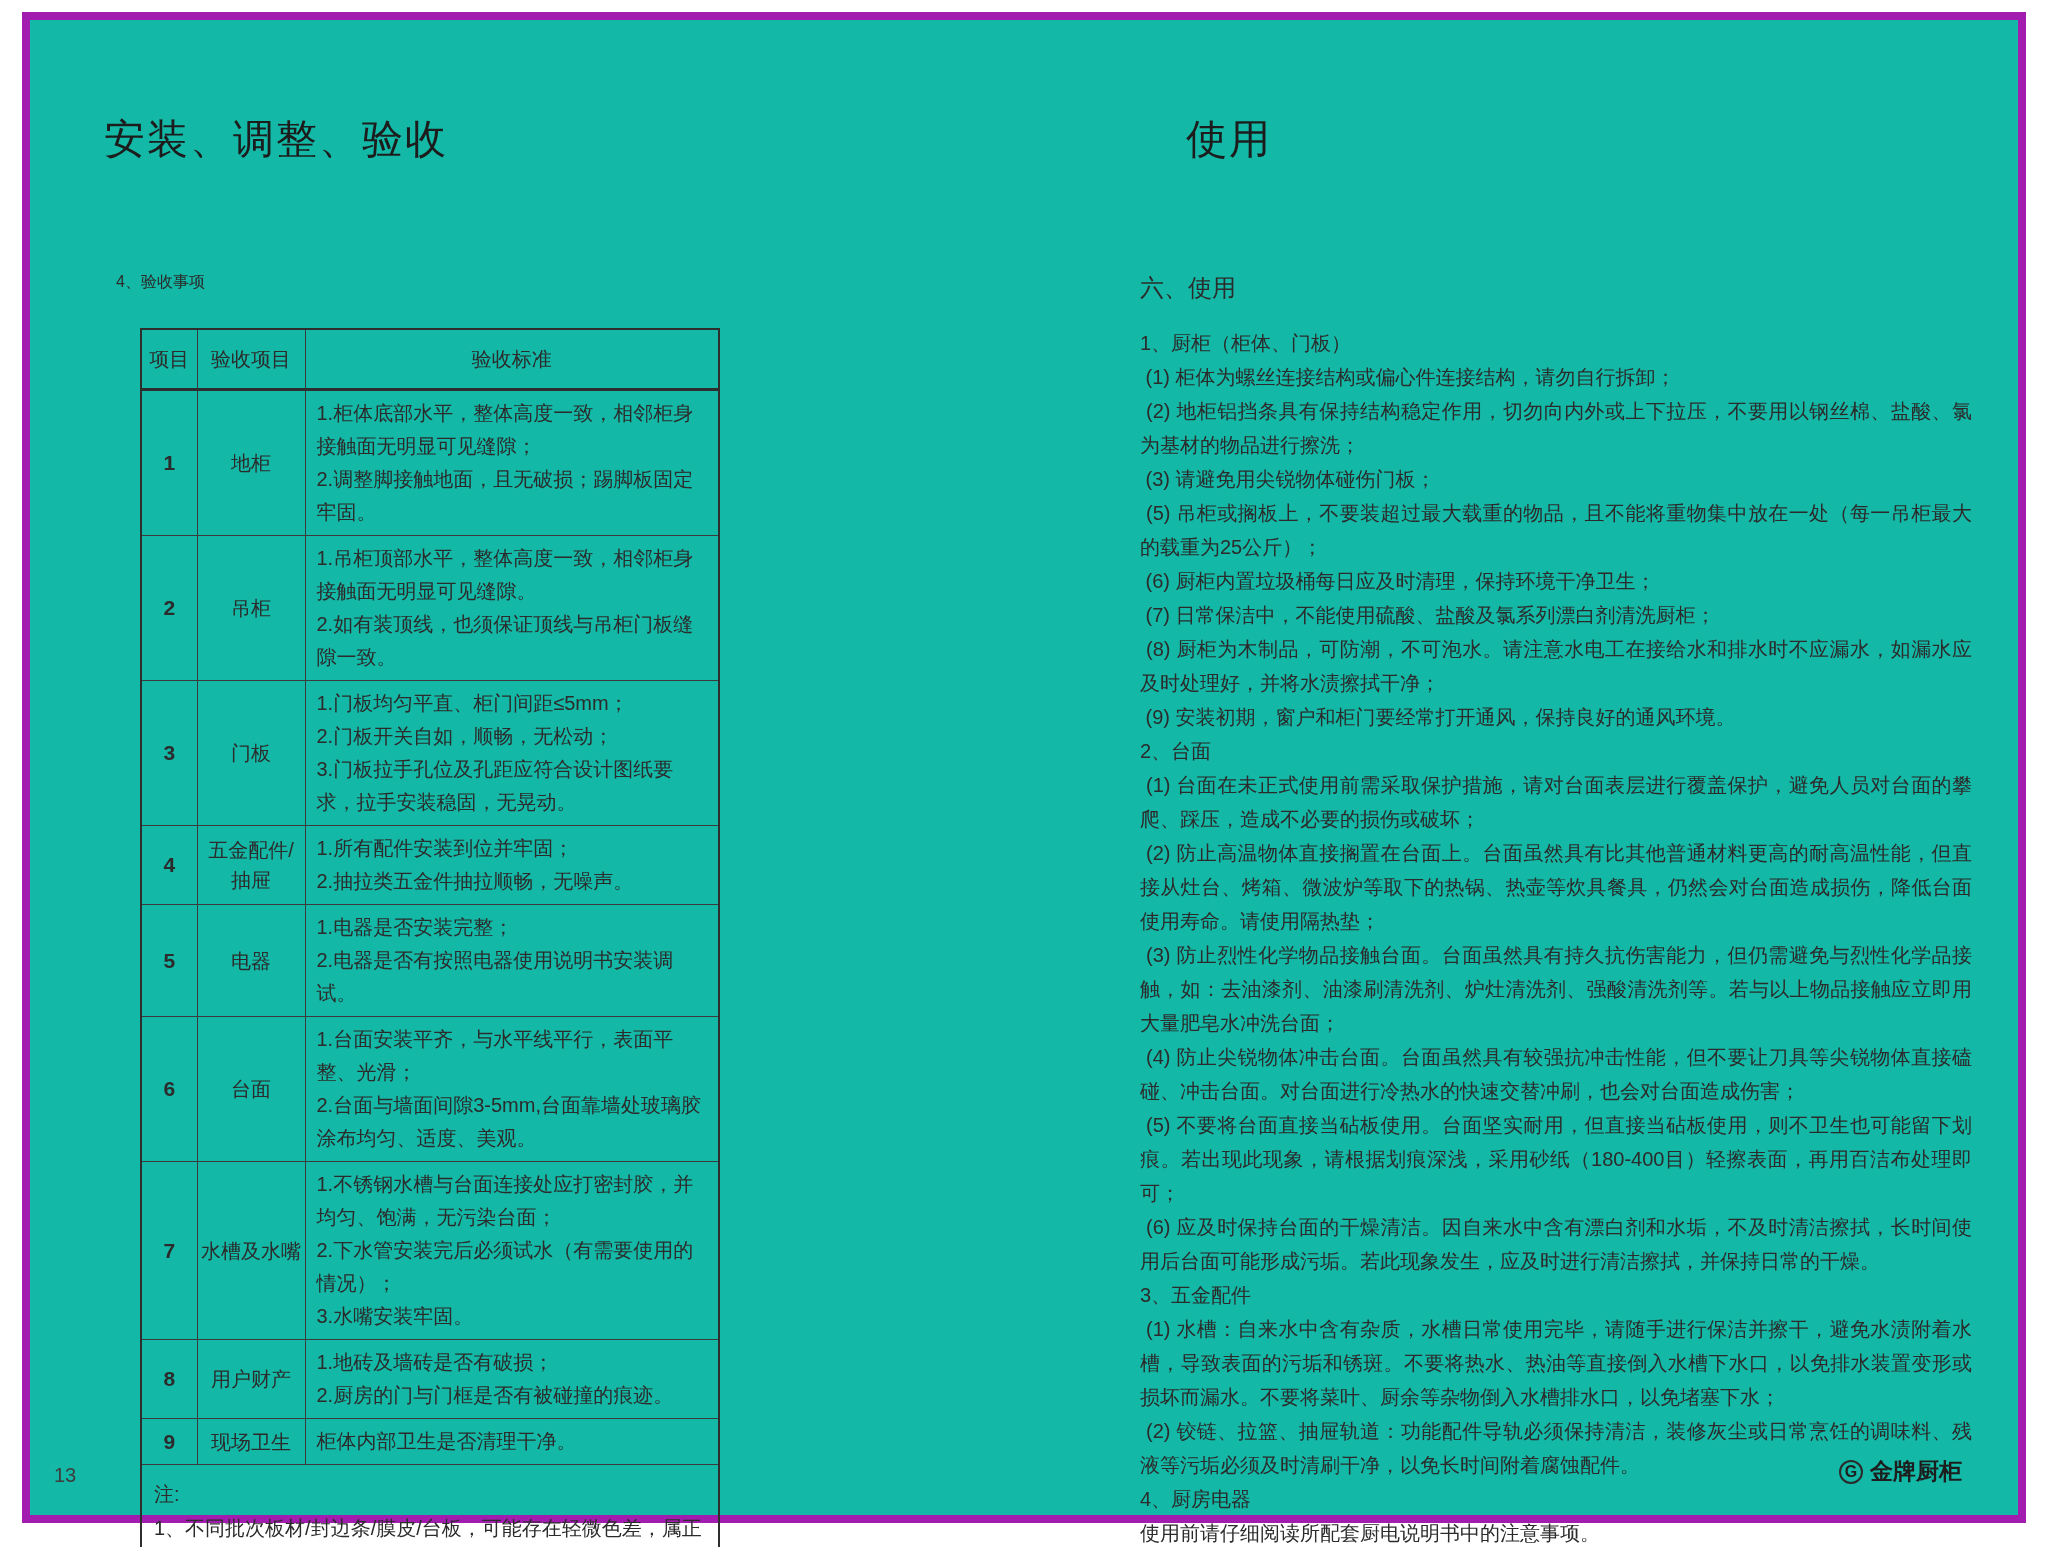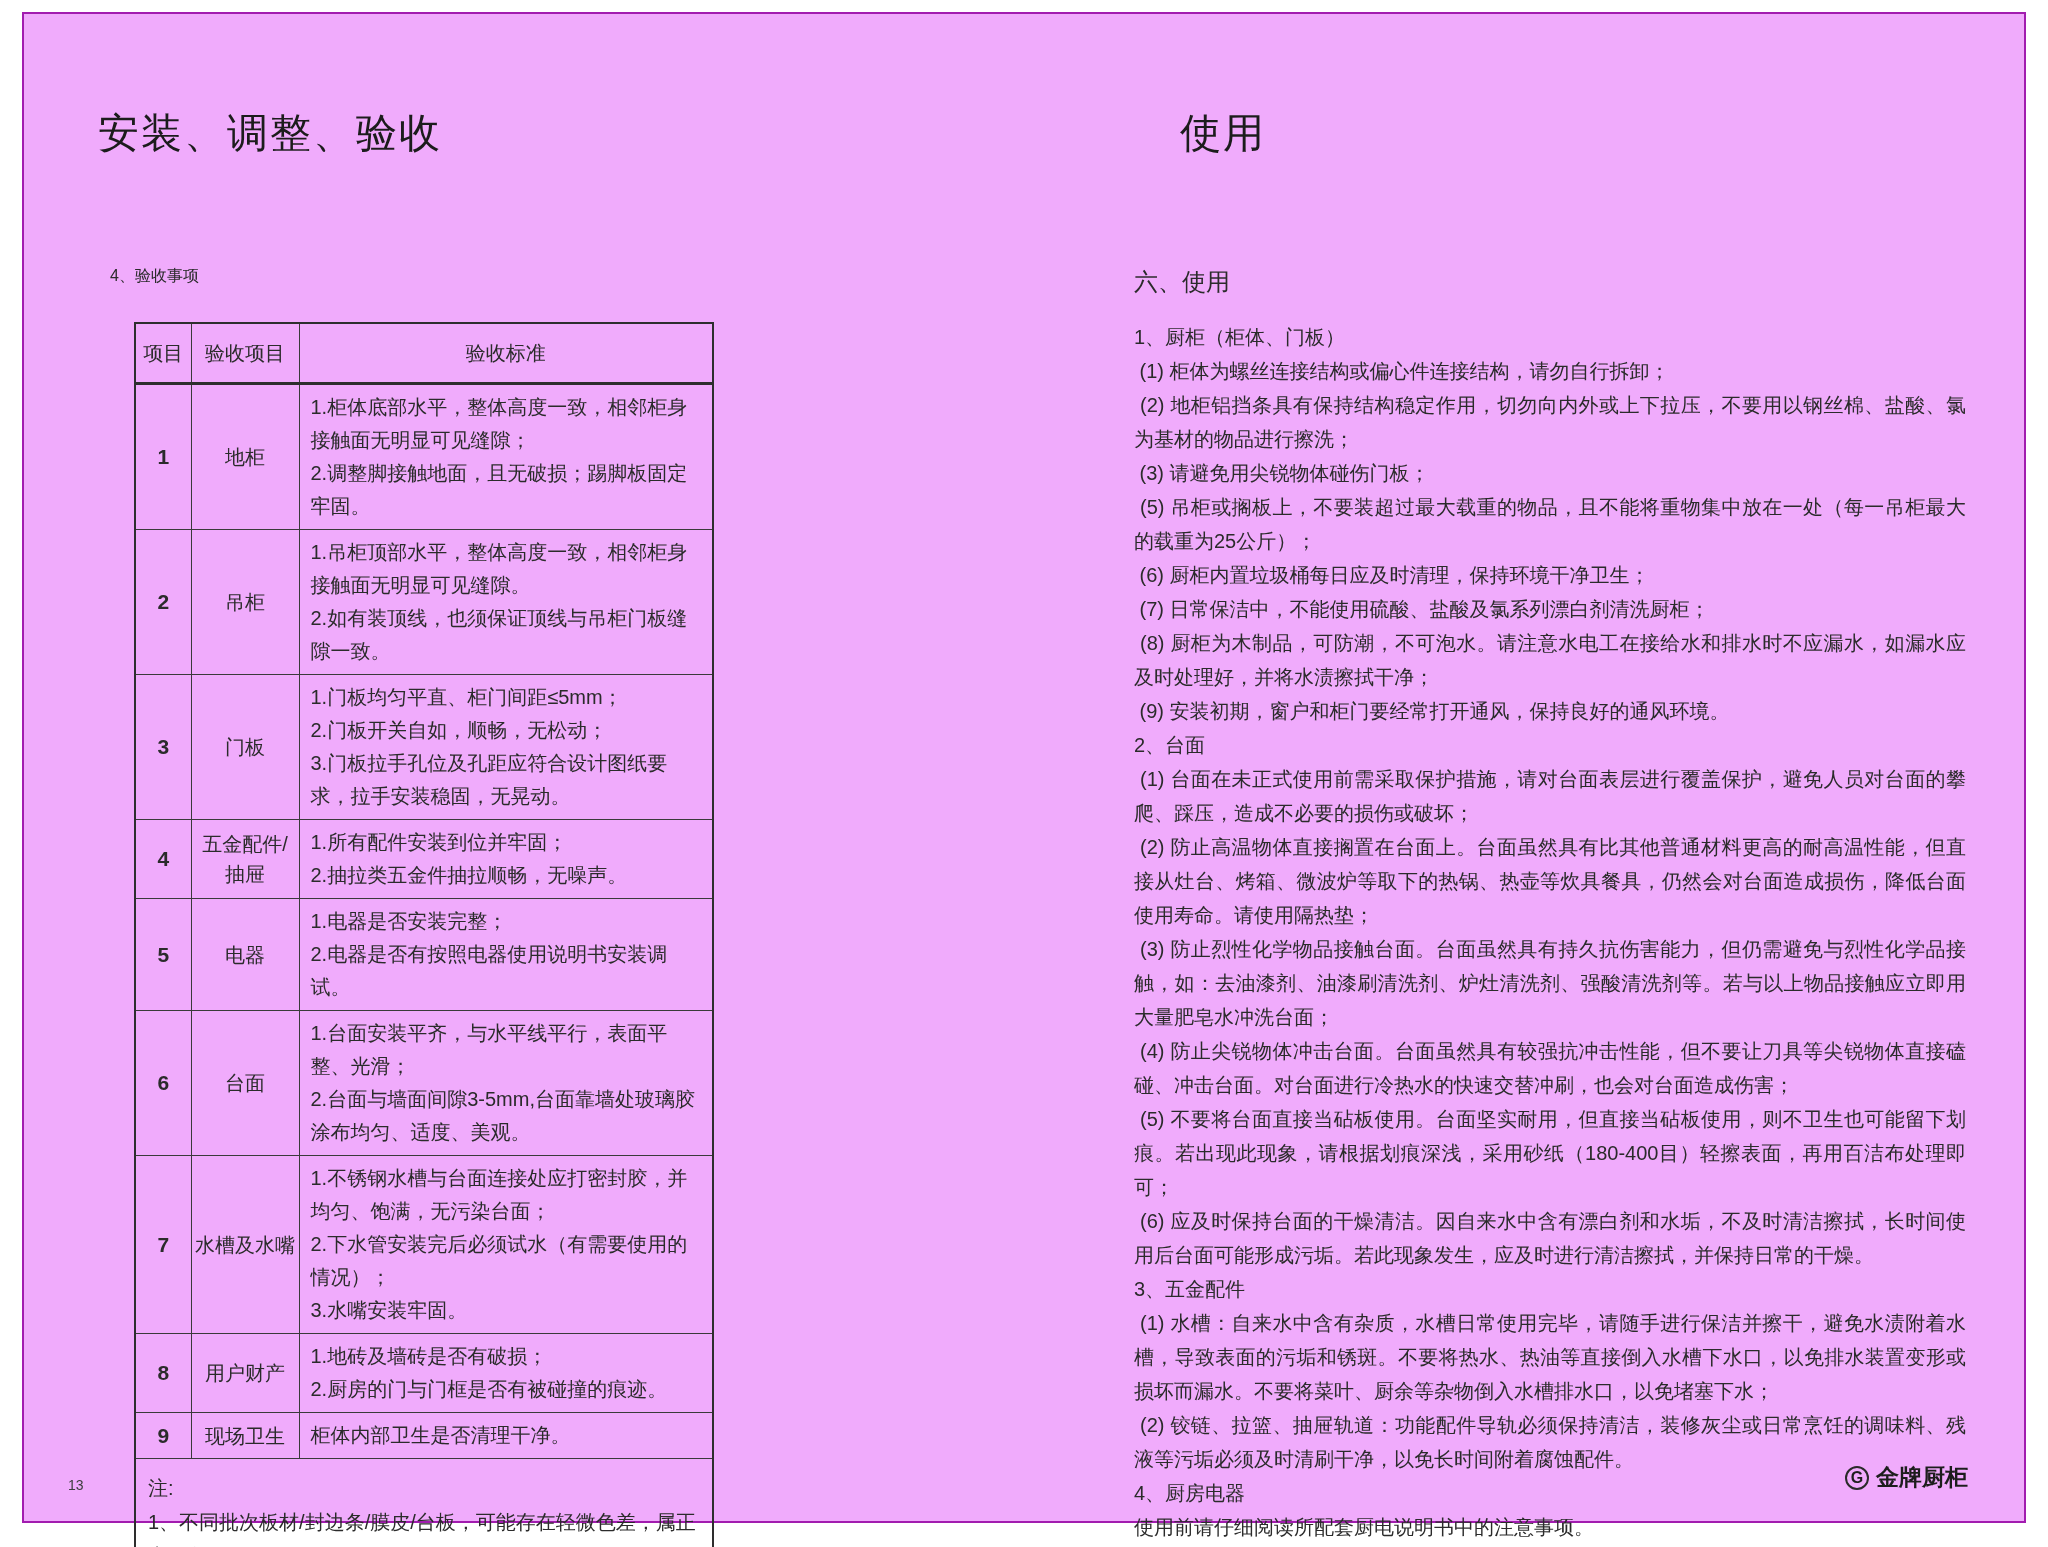--- a/index.html
+++ b/index.html
@@ -3,21 +3,21 @@
 <meta charset="utf-8">
 <style>
   html,body { margin:0; padding:0; background:#ffffff; }
   body {
     width:2048px; height:1547px; position:relative;
     font-family:"Liberation Sans","DejaVu Sans",sans-serif;
     color:#2b2b2b;
   }
   .frame {
     position:absolute; left:22px; top:12px; right:22px; bottom:24px;
-    border:2px solid #a21caf; background:#f0abfc;
+    border:8px solid #a21caf; background:#14b8a6;
   }
   
   .title-left {
     position:absolute; left:74px; top:92px;
     font-size:41px; letter-spacing:2px; color:#1c1c1c; font-weight:500;
   }
   .section-label-left {
     position:absolute; left:86px; top:252px; font-size:16px; color:#2b2b2b;
   }
   .acc-table {
@@ -33,21 +33,21 @@
   .acc-table col.c-num  { width:56px; }
   .acc-table col.c-item { width:108px; }
   .acc-table td.num  { text-align:center; font-weight:bold; font-size:21px; }
   .acc-table td.item { text-align:center; line-height:30px; white-space:pre-wrap; }
   .acc-table td.std  {
     text-align:left; padding:6px 8px 6px 11px;
     line-height:33px; white-space:pre-wrap;
   }
   .acc-table td.notes-cell { padding:12px 14px 18px 12px; }
   .notes-line { line-height:34px; white-space:pre-wrap; }
-  .page-number { position:absolute; left:44px; bottom:28px; font-size:14px; color:#3d3d3d; }
+  .page-number { position:absolute; left:24px; bottom:28px; font-size:20px; color:#3d3d3d; }
   
   .title-right {
     position:absolute; left:1108px; top:92px;
     font-size:41px; letter-spacing:2px; color:#1c1c1c; font-weight:500;margin-left:48px;
   }
   .section-heading-right {
     position:absolute; left:1110px; top:252px; font-size:24px; color:#2b2b2b;
   }
   .body-right {
     position:absolute; left:1110px; top:300px; width:832px;

